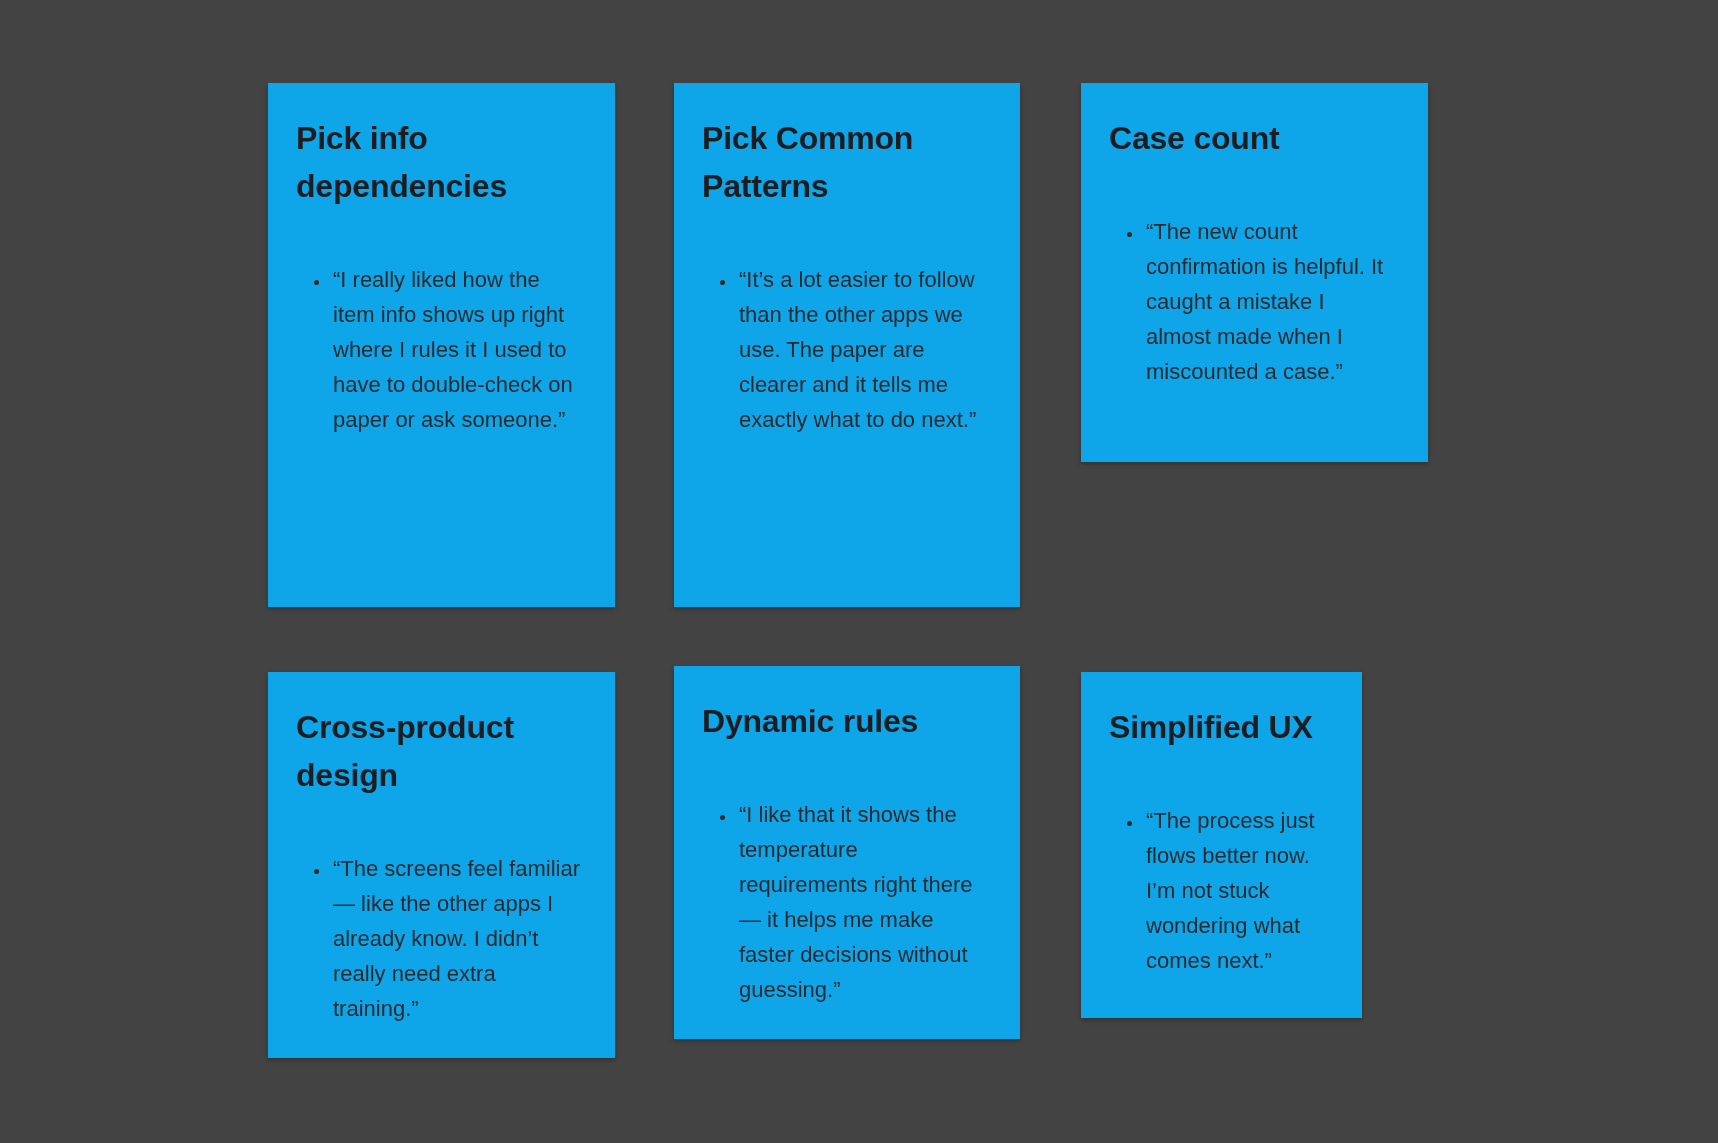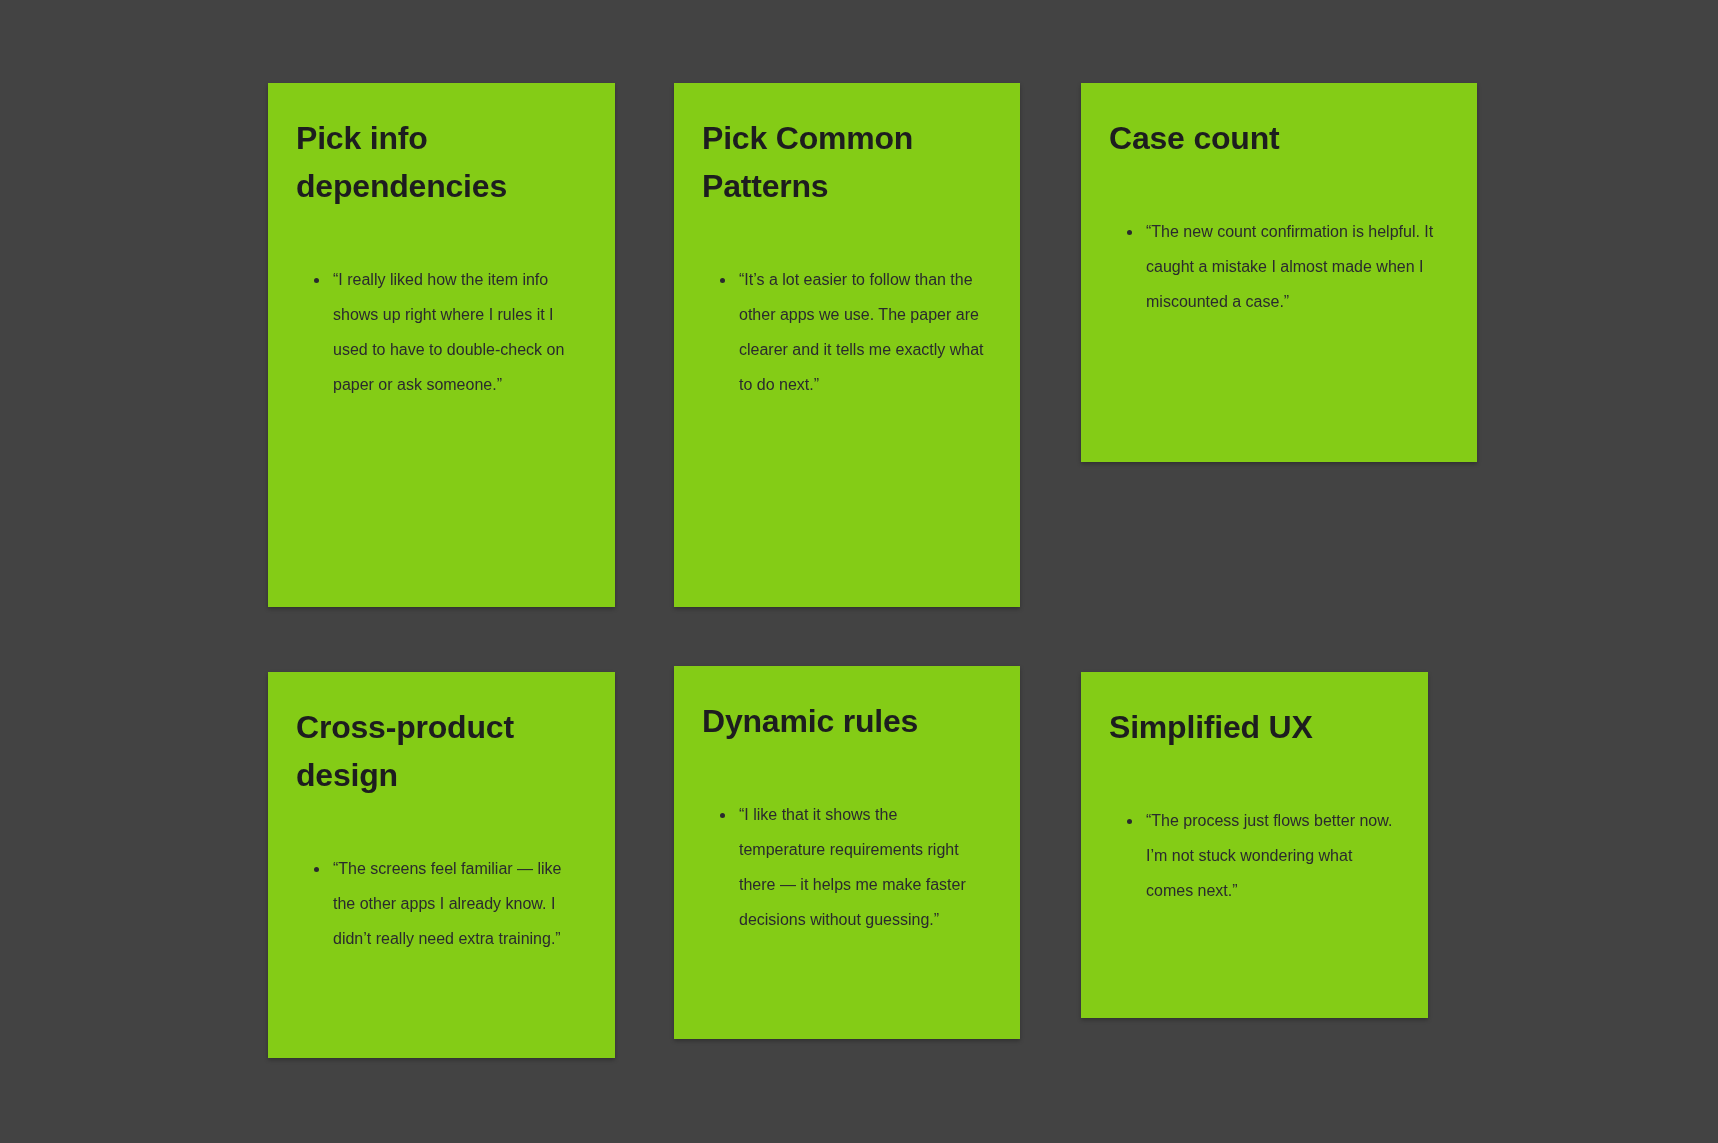--- a/index.html
+++ b/index.html
@@ -13,55 +13,55 @@
     background: #434343;
     overflow: hidden;
     font-family: "Liberation Sans", sans-serif;
   }
   .board {
     position: absolute;
     inset: 0;
   }
   .card {
     position: absolute;
-    background: #84cc16;
+    background: #0ea5e9;
     box-shadow: 0 2px 4px rgba(0,0,0,0.28);
     padding: 28px 34px 28px 28px;
     box-sizing: border-box;
   }
   .card-title {
     margin: 3px 0 52px 0;
     font-size: 32px;
     line-height: 48px;
     font-weight: 700;
     color: #1d1d1f;
     letter-spacing: -0.2px;
   }
   .card-list {
     margin: 0;
     padding: 0 0 0 35px;
     list-style: disc outside;
   }
   .card-quote {
-    font-size: 16px;
+    font-size: 22px;
     line-height: 35px;
     color: #2a2a2e;
     padding-left: 2px;
   }
   .card-quote::marker {
     font-size: 18px;
     color: #2a2a2e;
   }
   
   .card-0 { left: 268px;  top: 83px;  width: 347px; height: 524px; }
   .card-1 { left: 674px;  top: 83px;  width: 346px; height: 524px; }
-  .card-2 { left: 1081px; top: 83px;  width: 396px; height: 379px; }
+  .card-2 { left: 1081px; top: 83px;  width: 347px; height: 379px; }
   .card-3 { left: 268px;  top: 672px; width: 347px; height: 386px; }
   .card-4 { left: 674px;  top: 666px; width: 346px; height: 373px; }
-  .card-5 { left: 1081px; top: 672px; width: 347px; height: 346px; }
+  .card-5 { left: 1081px; top: 672px; width: 281px; height: 346px; }
 </style>
 </head>
 <body>
 
 <div class="board">
 
   <section class="card card-0">
     <h2 class="card-title">Pick info dependencies</h2>
     <ul class="card-list">
       <li class="card-quote">“I really liked how the item info shows up right where I rules it I used to have to double-check on paper or ask someone.”</li>

